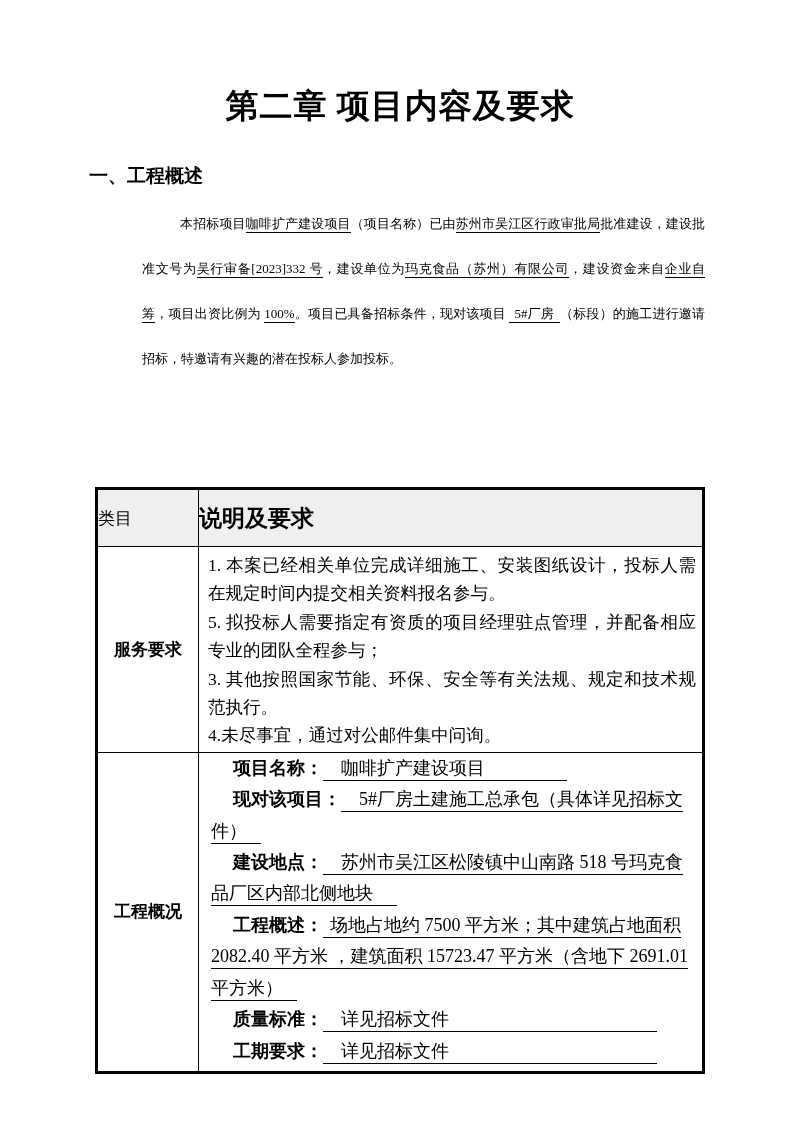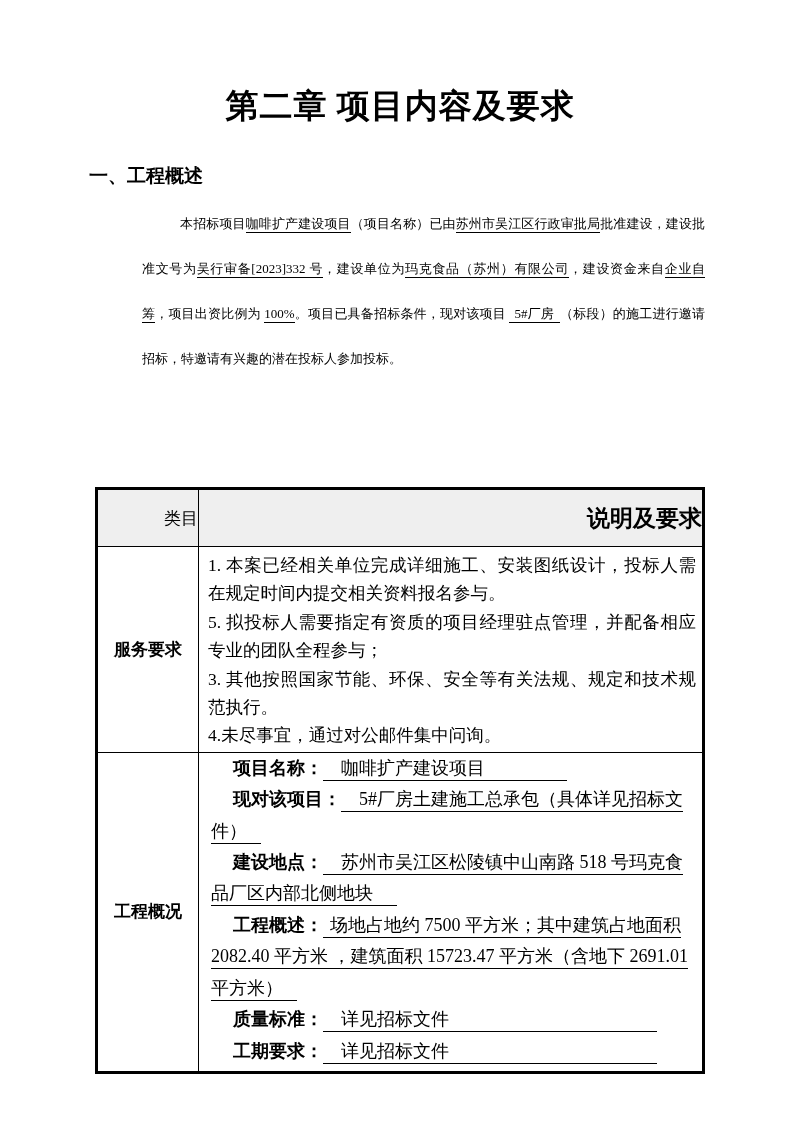--- a/index.html
+++ b/index.html
@@ -52,21 +52,21 @@
     table-layout: fixed;
   }
   table.req-table, table.req-table th, table.req-table td {
     border: 1px solid #000;
   }
   table.req-table { border: 3px solid #000; }
   th.cat-col { width: 102px; }
   tr.head-row th {
     height: 58px;
     background: #efefef;
-    text-align: right;
+    text-align: left;
     vertical-align: middle;
     margin-top: 36px;
   }
   .cat-header {
     font-size: 17px;
     font-weight: normal;
     font-family: "Liberation Sans", "DejaVu Sans", sans-serif;
   }
   .desc-header {
     font-size: 23px;

